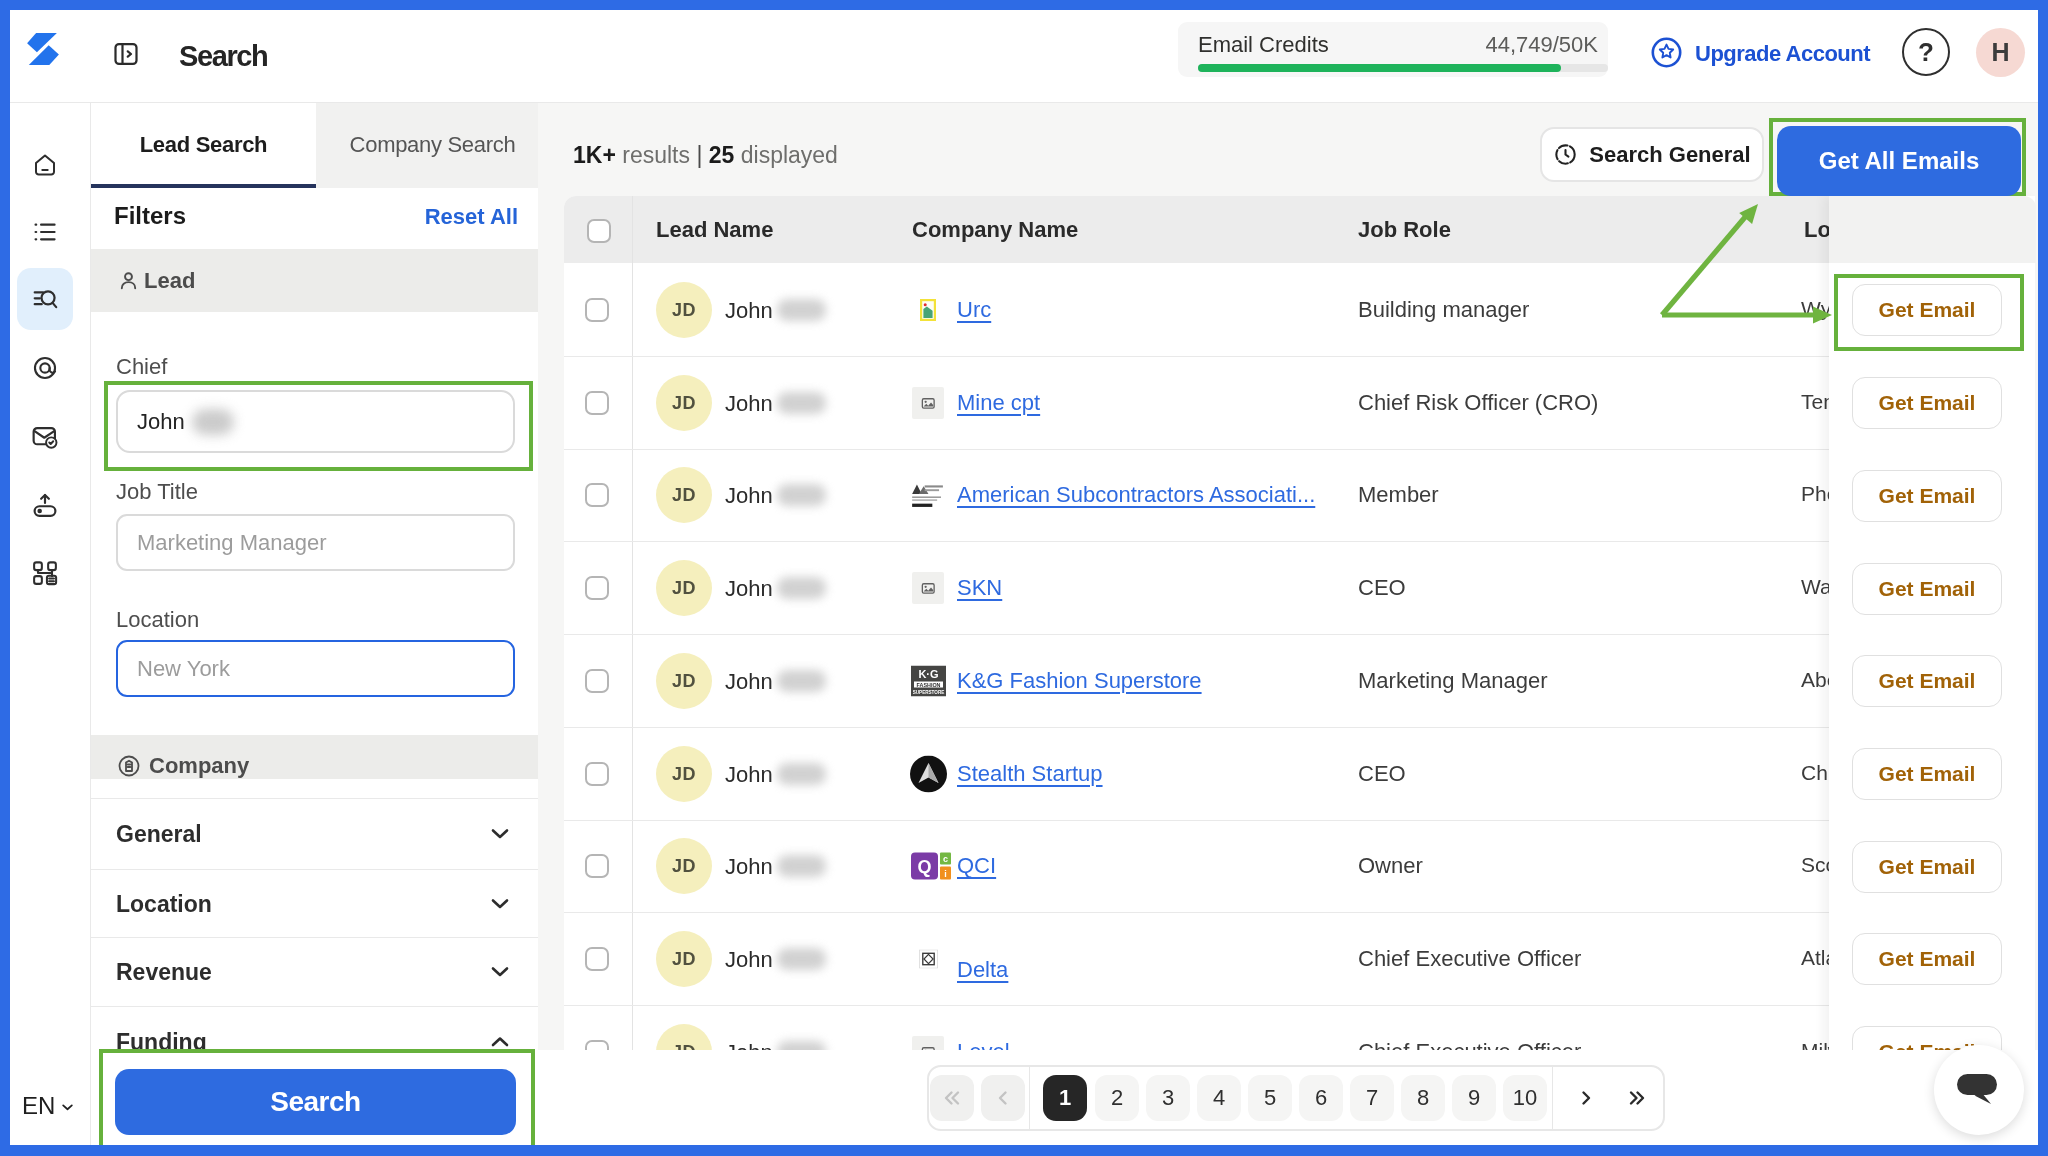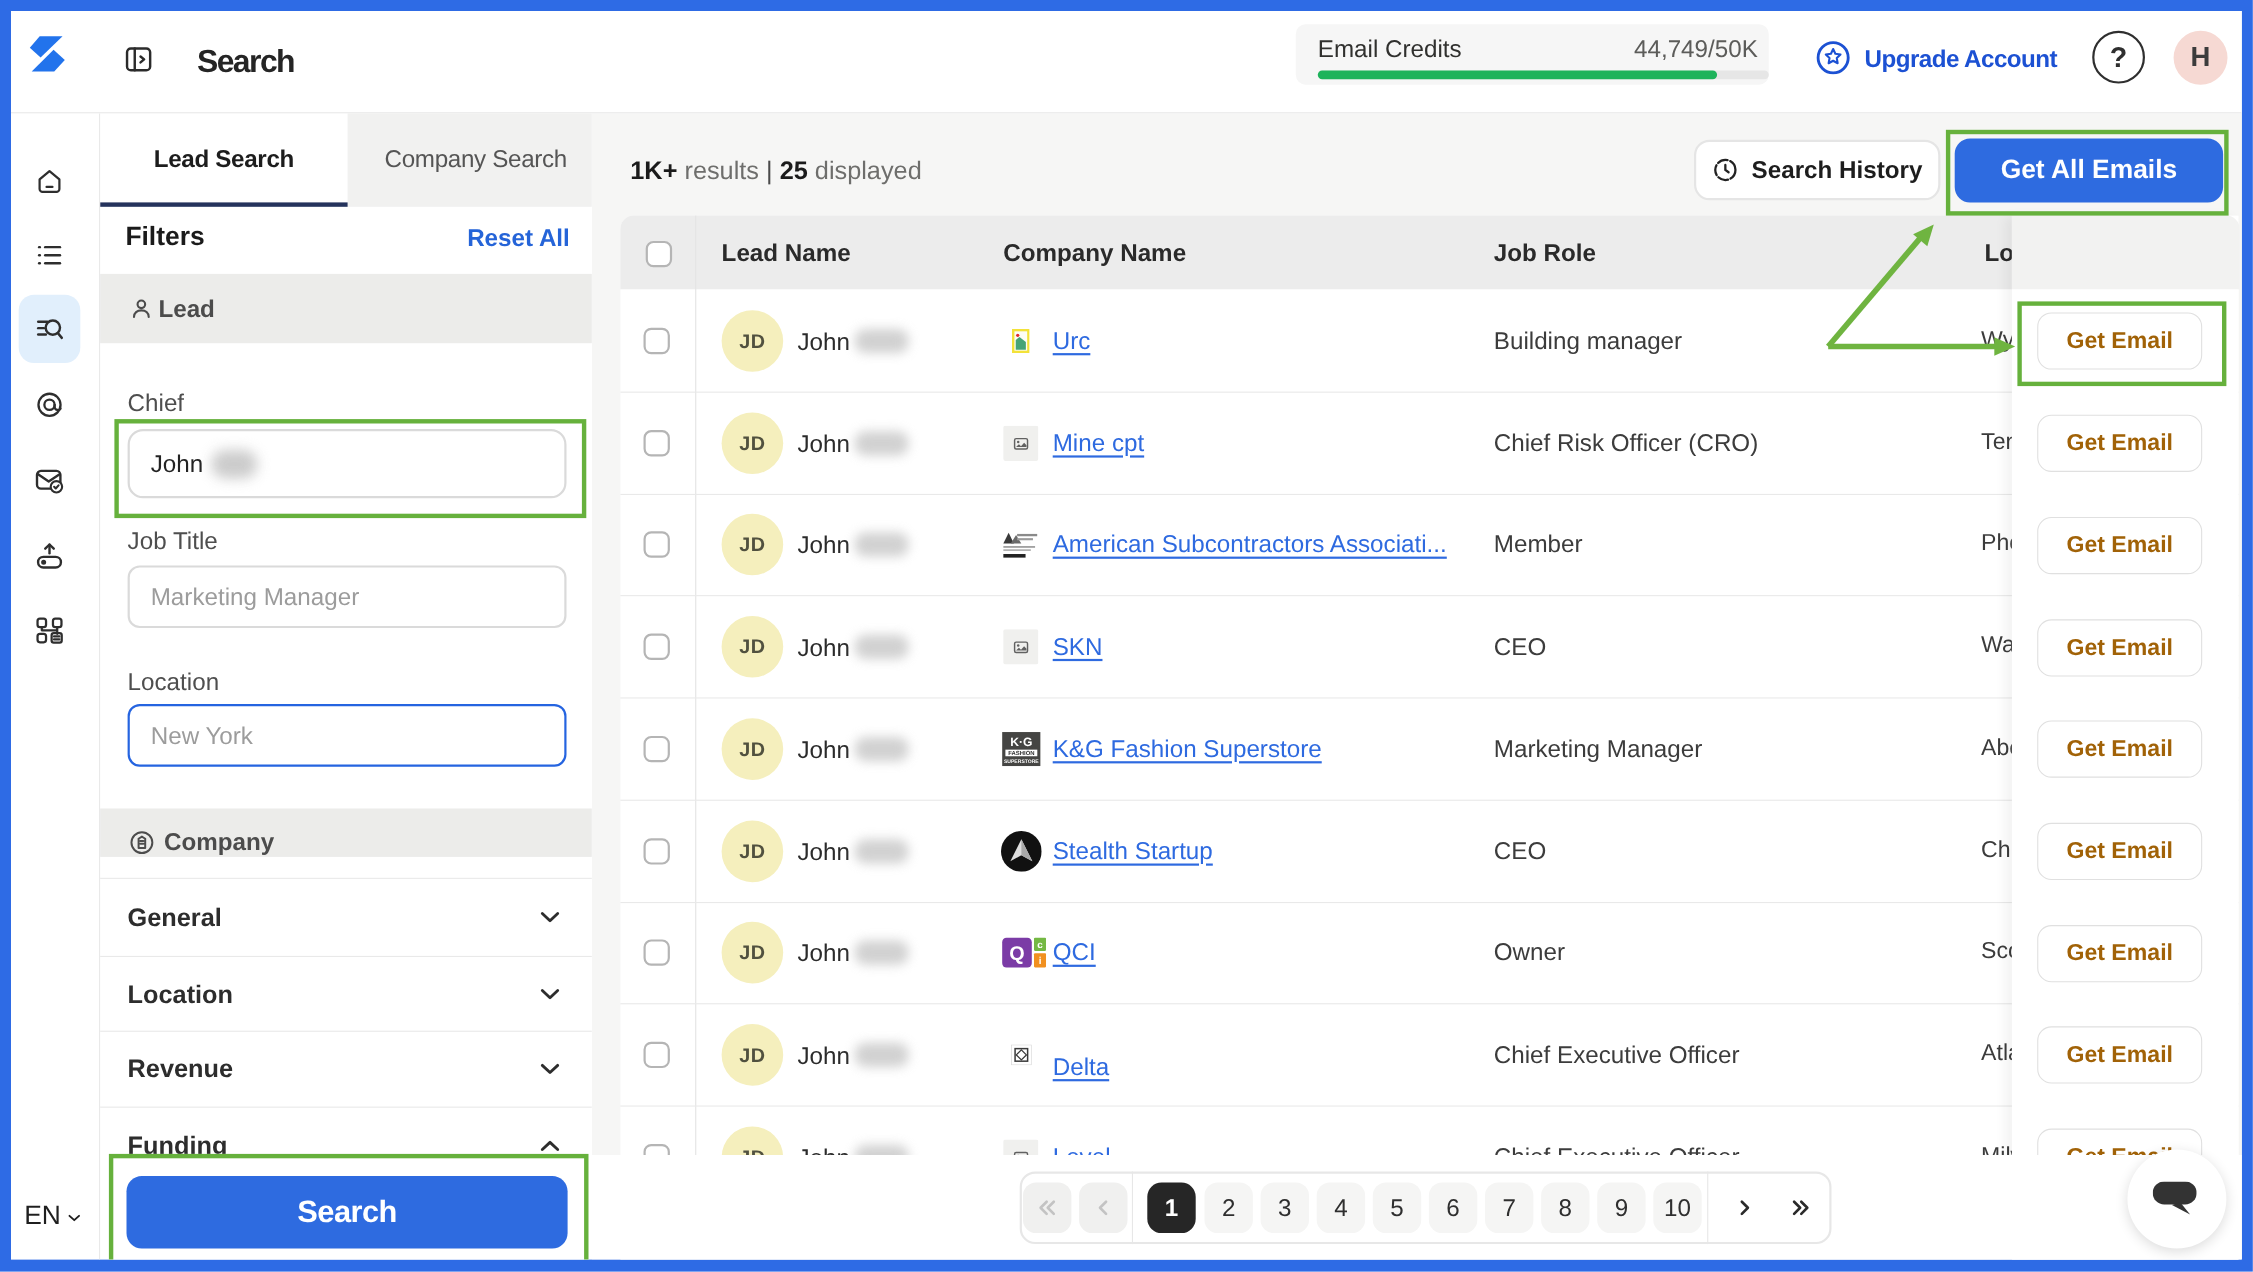--- a/index.html
+++ b/index.html
@@ -175,21 +175,21 @@
     <div class="greenbox" style="left:8px;top:946px;width:436px;height:104px;background:#fff;"></div>
     <div class="abs bold" style="left:24px;top:966px;width:401px;height:66px;background:#2e6be0;border-radius:14px;color:#fff;font-size:28px;letter-spacing:-0.5px;display:flex;align-items:center;justify-content:center;z-index:41;">Search</div>
   </div>
   <div id="results">
     <div class="abs" style="left:35px;top:39px;font-size:23px;color:#6e6e6c;"><b style="color:#1b1b1b;">1K+</b> results <span style="color:#4a4a4a">|</span> <b style="color:#1b1b1b;">25</b> displayed</div>
     <div class="abs" style="left:1002px;top:24px;width:224px;height:55px;background:#fff;border:2px solid #e5e5e5;border-radius:14px;display:flex;align-items:center;justify-content:center;">
       <svg width="25" height="25" viewBox="0 0 24 24" fill="none" stroke="#222" stroke-width="2" stroke-linecap="round">
           <circle cx="12" cy="12" r="8.8" stroke-dasharray="9 2.4"></circle>
           <path d="M12 7.6 V12 l2.8 2"></path>
         </svg>
-      <span class="bold" style="font-size:22px;color:#1d1d1d;margin-left:11px;">Search History</span>
+      <span class="bold" style="font-size:22px;color:#1d1d1d;margin-left:11px;">Search General</span>
     </div>
     <div id="card">
       <div class="hrow"></div>
       <div class="hcell" style="left:348px;">Company Name</div>
       <div class="hcell" style="left:92px;">Lead Name</div>
       <div class="hcell" style="left:794px;">Job Role</div>
       <div class="hcell" style="left:1240px;width:60px;overflow:hidden;">Location</div>
       <div class="cb" style="left:23px;top:23px;"></div>
       <div class="abs" style="left:68px;top:0;width:1px;height:950px;background:#e3e3e3;"></div>
             <div class="row" style="top:68px;">
@@ -387,14 +387,14 @@
       <polygon points="25,19 34,30 17.5,21.5" fill="#333"></polygon>
     </svg>
     <svg class="abs" style="left:1080px;top:80px;z-index:60;" width="260" height="160" viewBox="0 0 260 160" fill="none">
       <path d="M44 132 L197 132" stroke="#6fb440" stroke-width="5.2"></path>
       <polygon points="214,132 195,123.5 195,140.5" fill="#6fb440"></polygon>
       <path d="M44 132 L128 33" stroke="#6fb440" stroke-width="5.2"></path>
       <polygon points="140,21 134.1,40.9 121.2,29.9" fill="#6fb440"></polygon>
     </svg>
   </div>
   <div class="greenbox" style="left:1759px;top:108px;width:257px;height:78px;z-index:35;"></div>
-  <div class="abs bold" style="left:1767px;top:116px;width:244px;height:58px;background:#2e6be0;border-radius:14px;color:#fff;font-size:24px;display:flex;align-items:center;justify-content:center;z-index:36;">Get All Emails</div>
+  <div class="abs bold" style="left:1767px;top:116px;width:244px;height:70px;background:#2e6be0;border-radius:14px;color:#fff;font-size:24px;display:flex;align-items:center;justify-content:center;z-index:36;">Get All Emails</div>
 </div>
 
 </body></html>

